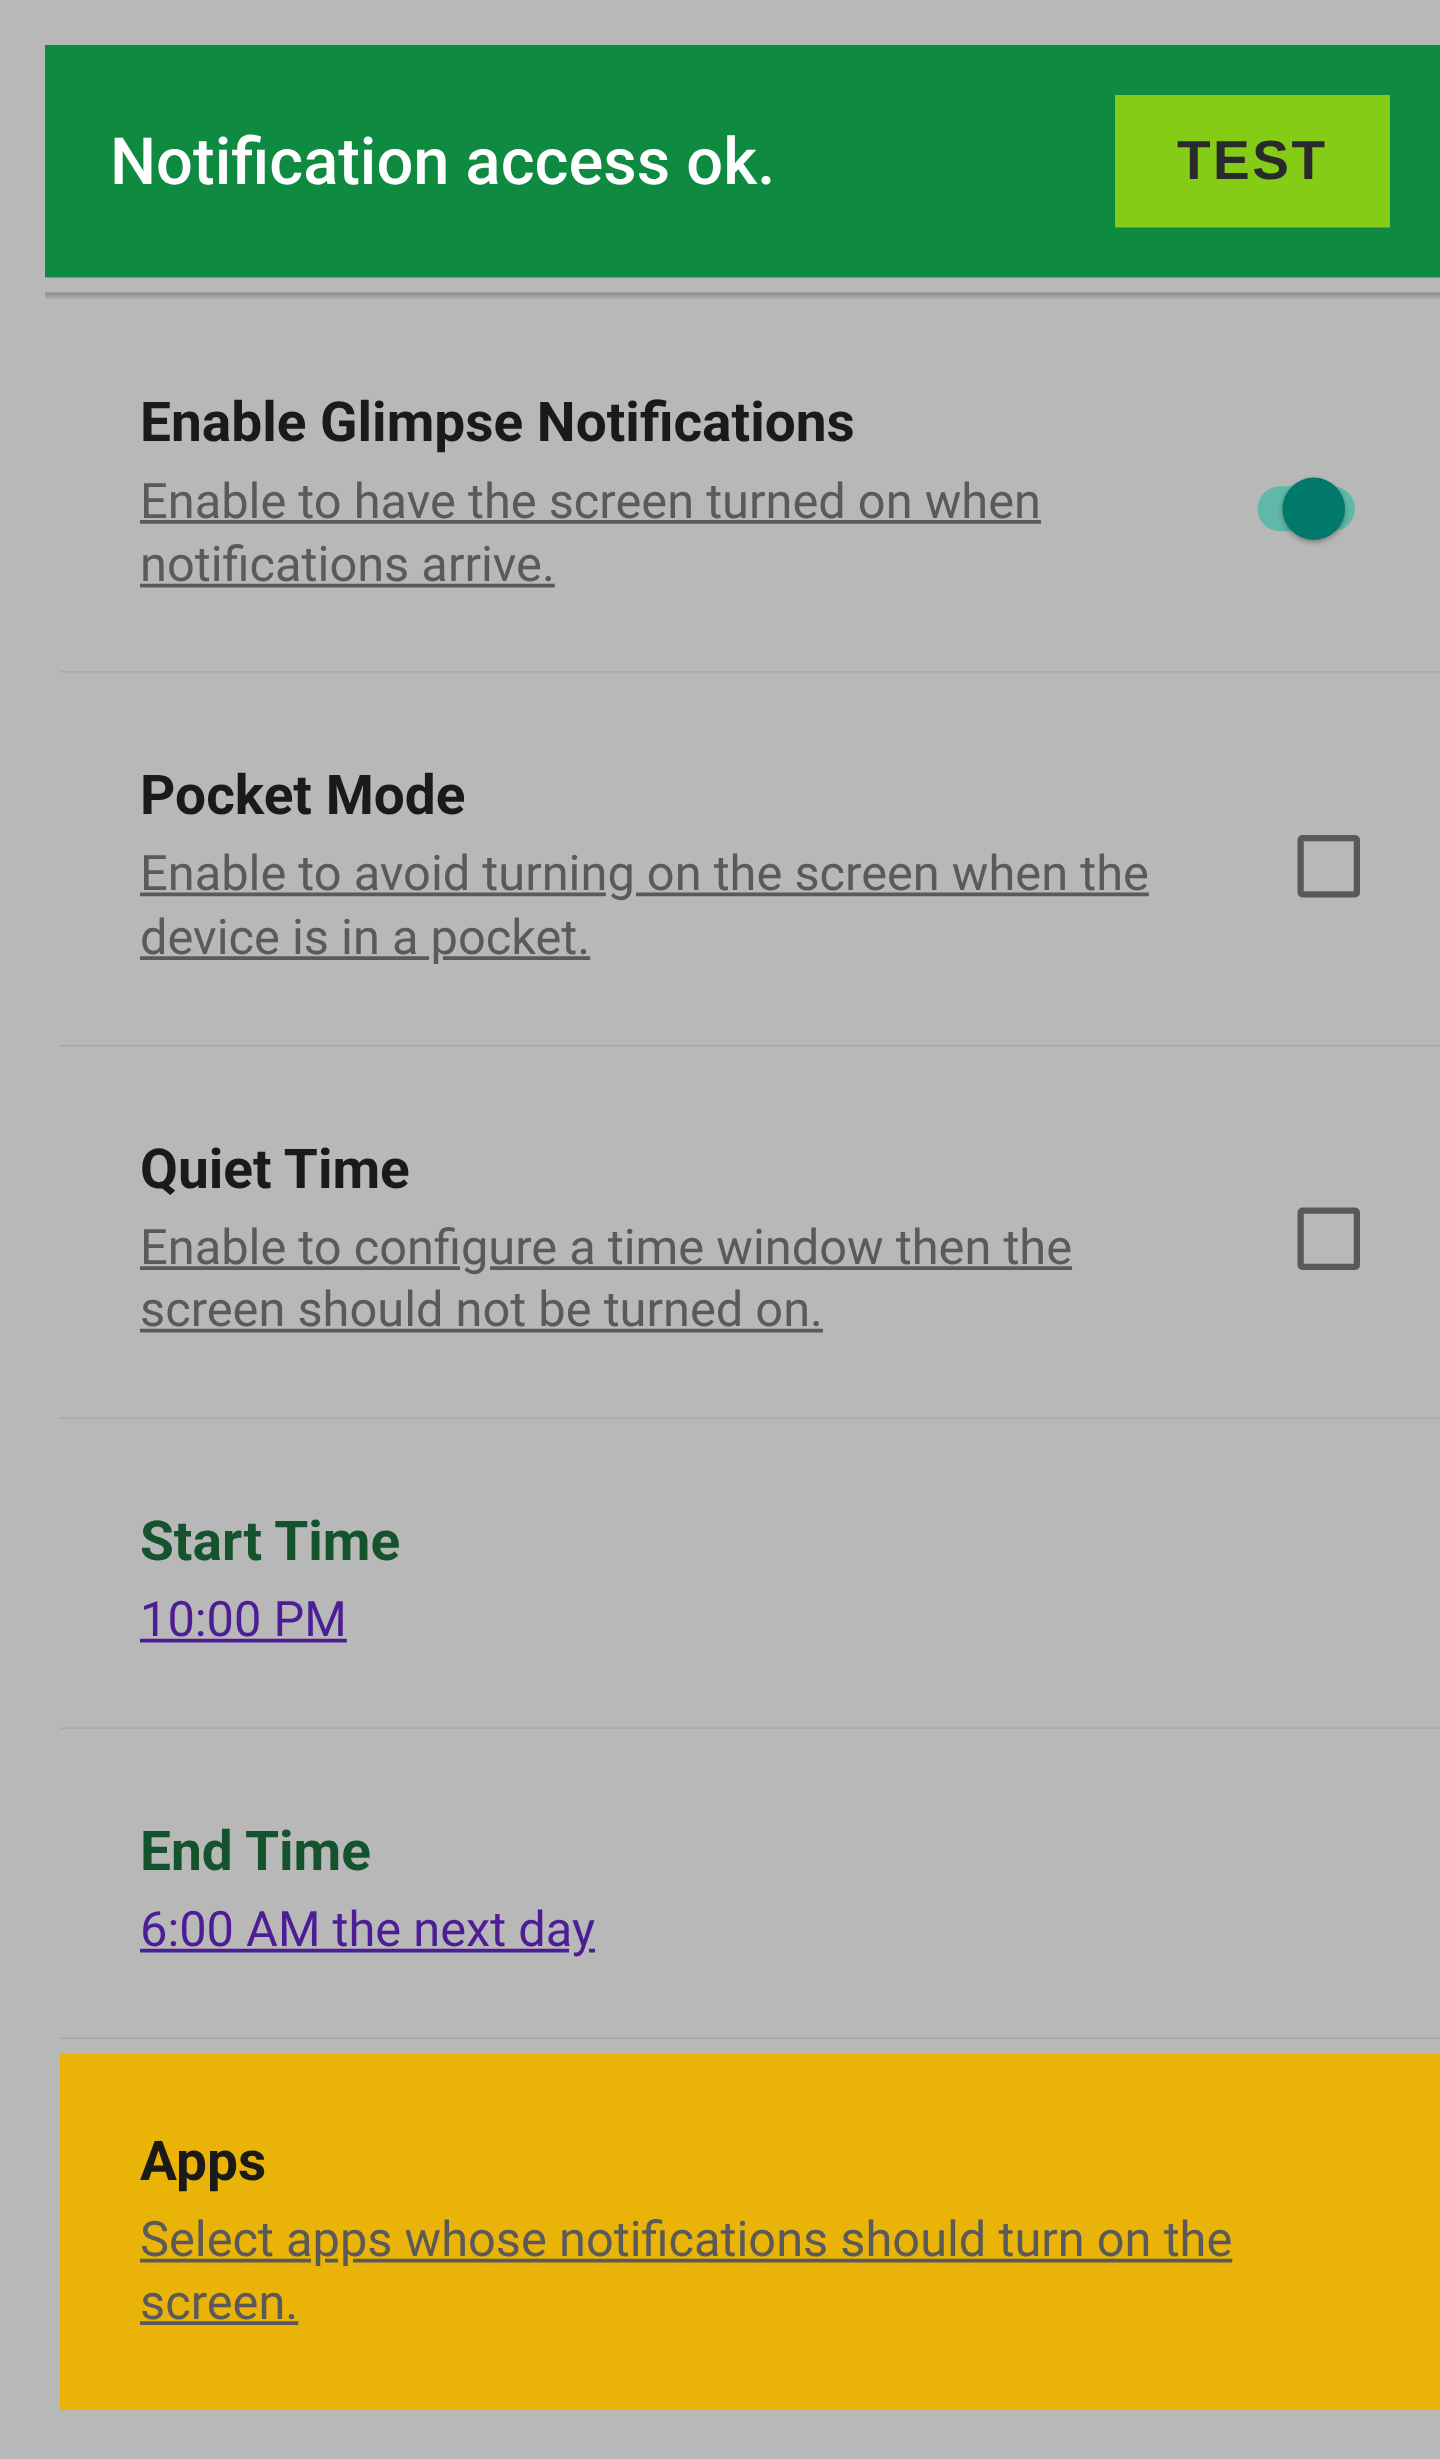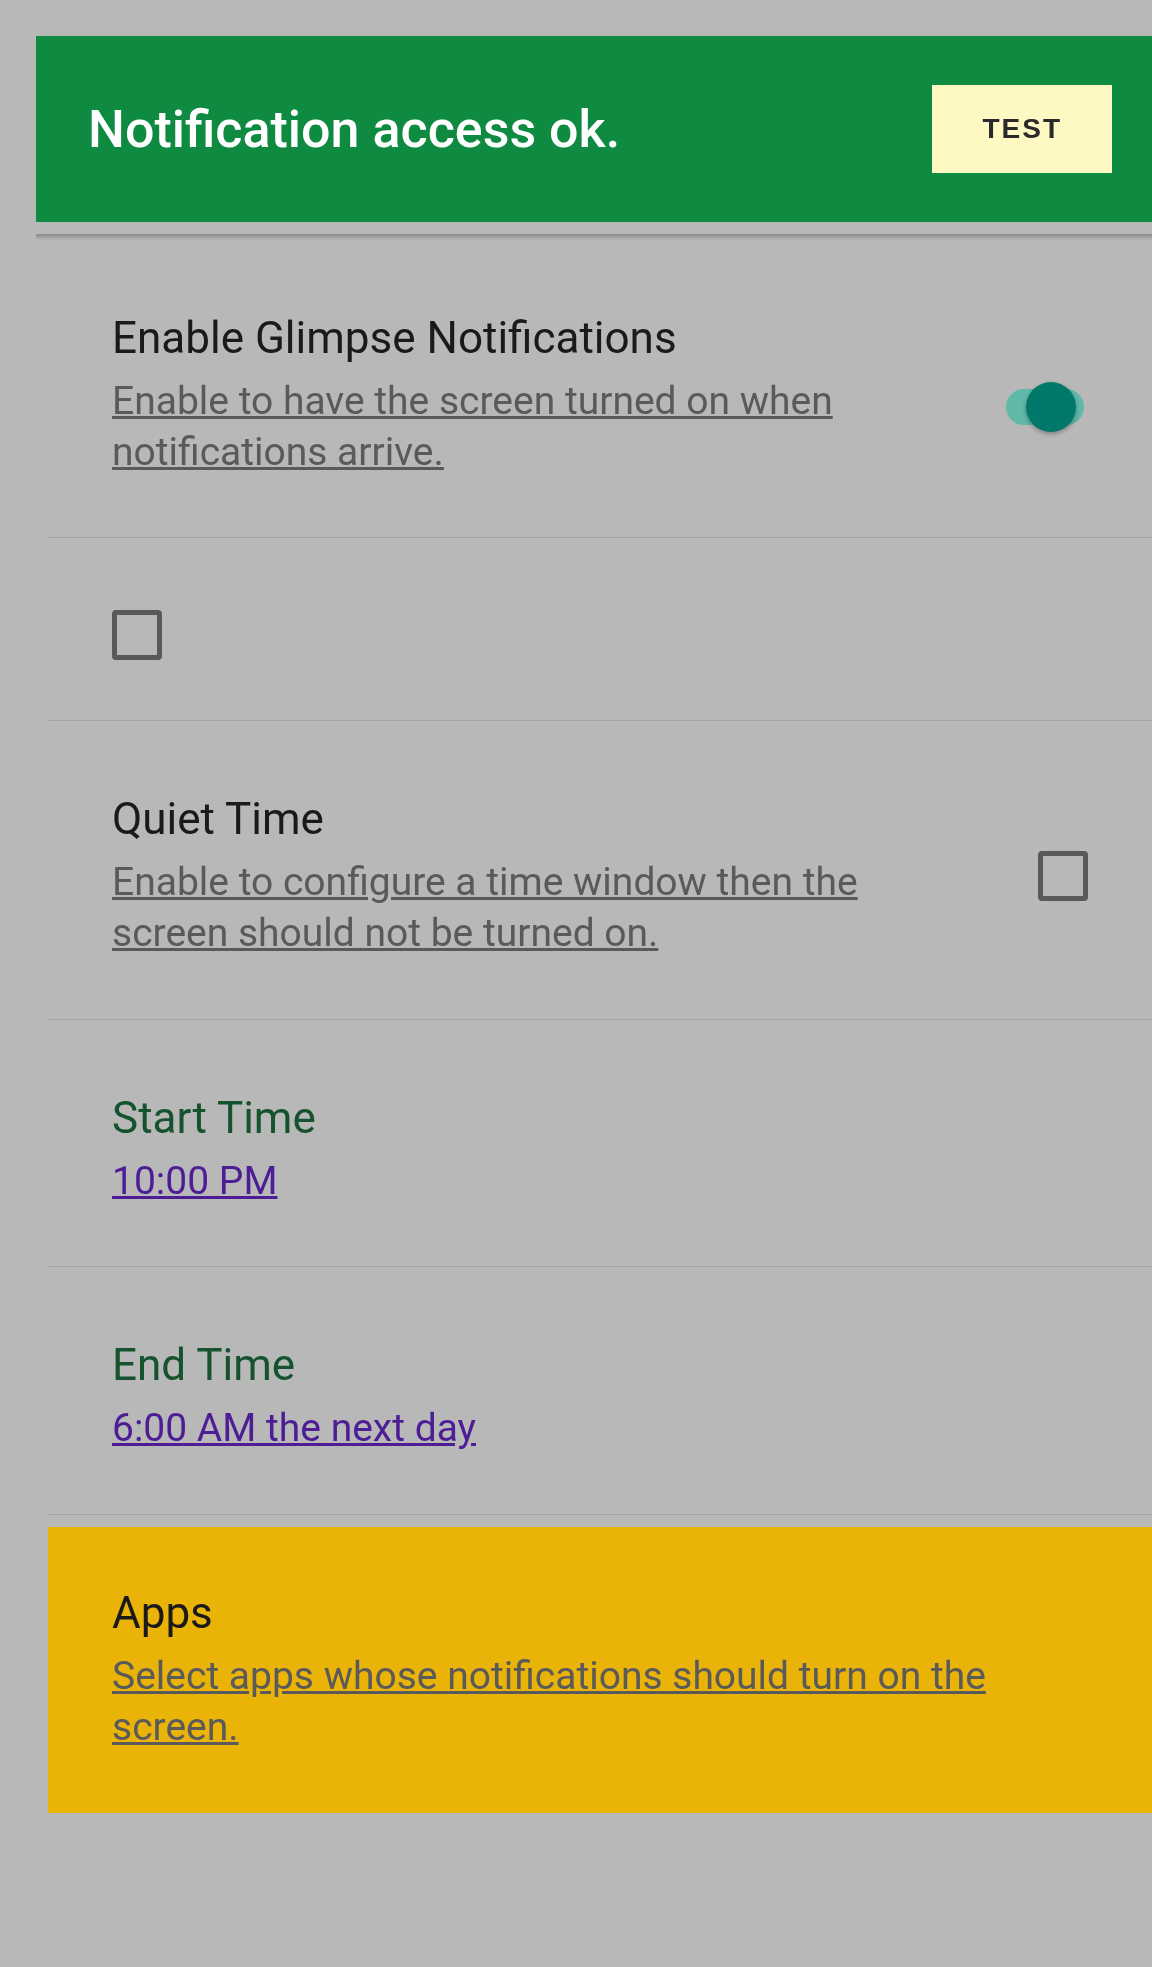--- a/index.html
+++ b/index.html
@@ -25,24 +25,24 @@
       padding: 0 40px;
     }
     
     .header-title {
       color: #ffffff;
       font-size: 52px;
       font-weight: 500;
     }
     
     .test-button {
-      background: #fef9c3;
+      background: #84cc16;
       color: #2a2a2a;
       border: none;
-      font-size: 28px;
+      font-size: 44px;
       font-weight: 700;
       letter-spacing: 2px;
       padding: 28px 50px;
       cursor: pointer;
     }
     
     .shadow-line {
       height: 6px;
       background: linear-gradient(to bottom, rgba(0,0,0,0.25), rgba(0,0,0,0));
     }
@@ -65,21 +65,21 @@
     }
     
     .setting-text {
       flex: 1;
       padding-right: 40px;
     }
     
     .setting-title {
       font-size: 44px;
       color: #1a1a1a;
-      font-weight: 400;
+      font-weight: 700;
       margin-bottom: 6px;
     }
     
     .setting-desc {
       font-size: 39px;
       color: #5a5a5a;
       font-weight: 400;
       line-height: 1.3;
       text-decoration: underline;
     }
@@ -156,20 +156,24 @@
     </div>
     <div class="control-area">
       <div class="toggle">
         <div class="toggle-track"></div>
         <div class="toggle-thumb"></div>
       </div>
     </div>
   </div>
 
   <div class="setting-item">
+    <div class="setting-text">
+      <div class="setting-title">Pocket Mode</div>
+      <div class="setting-desc">Enable to avoid turning on the screen when the device is in a pocket.</div>
+    </div>
     <div class="control-area">
       <div class="checkbox"></div>
     </div>
   </div>
 
   <div class="setting-item">
     <div class="setting-text">
       <div class="setting-title">Quiet Time</div>
       <div class="setting-desc">Enable to configure a time window then the screen should not be turned on.</div>
     </div>

